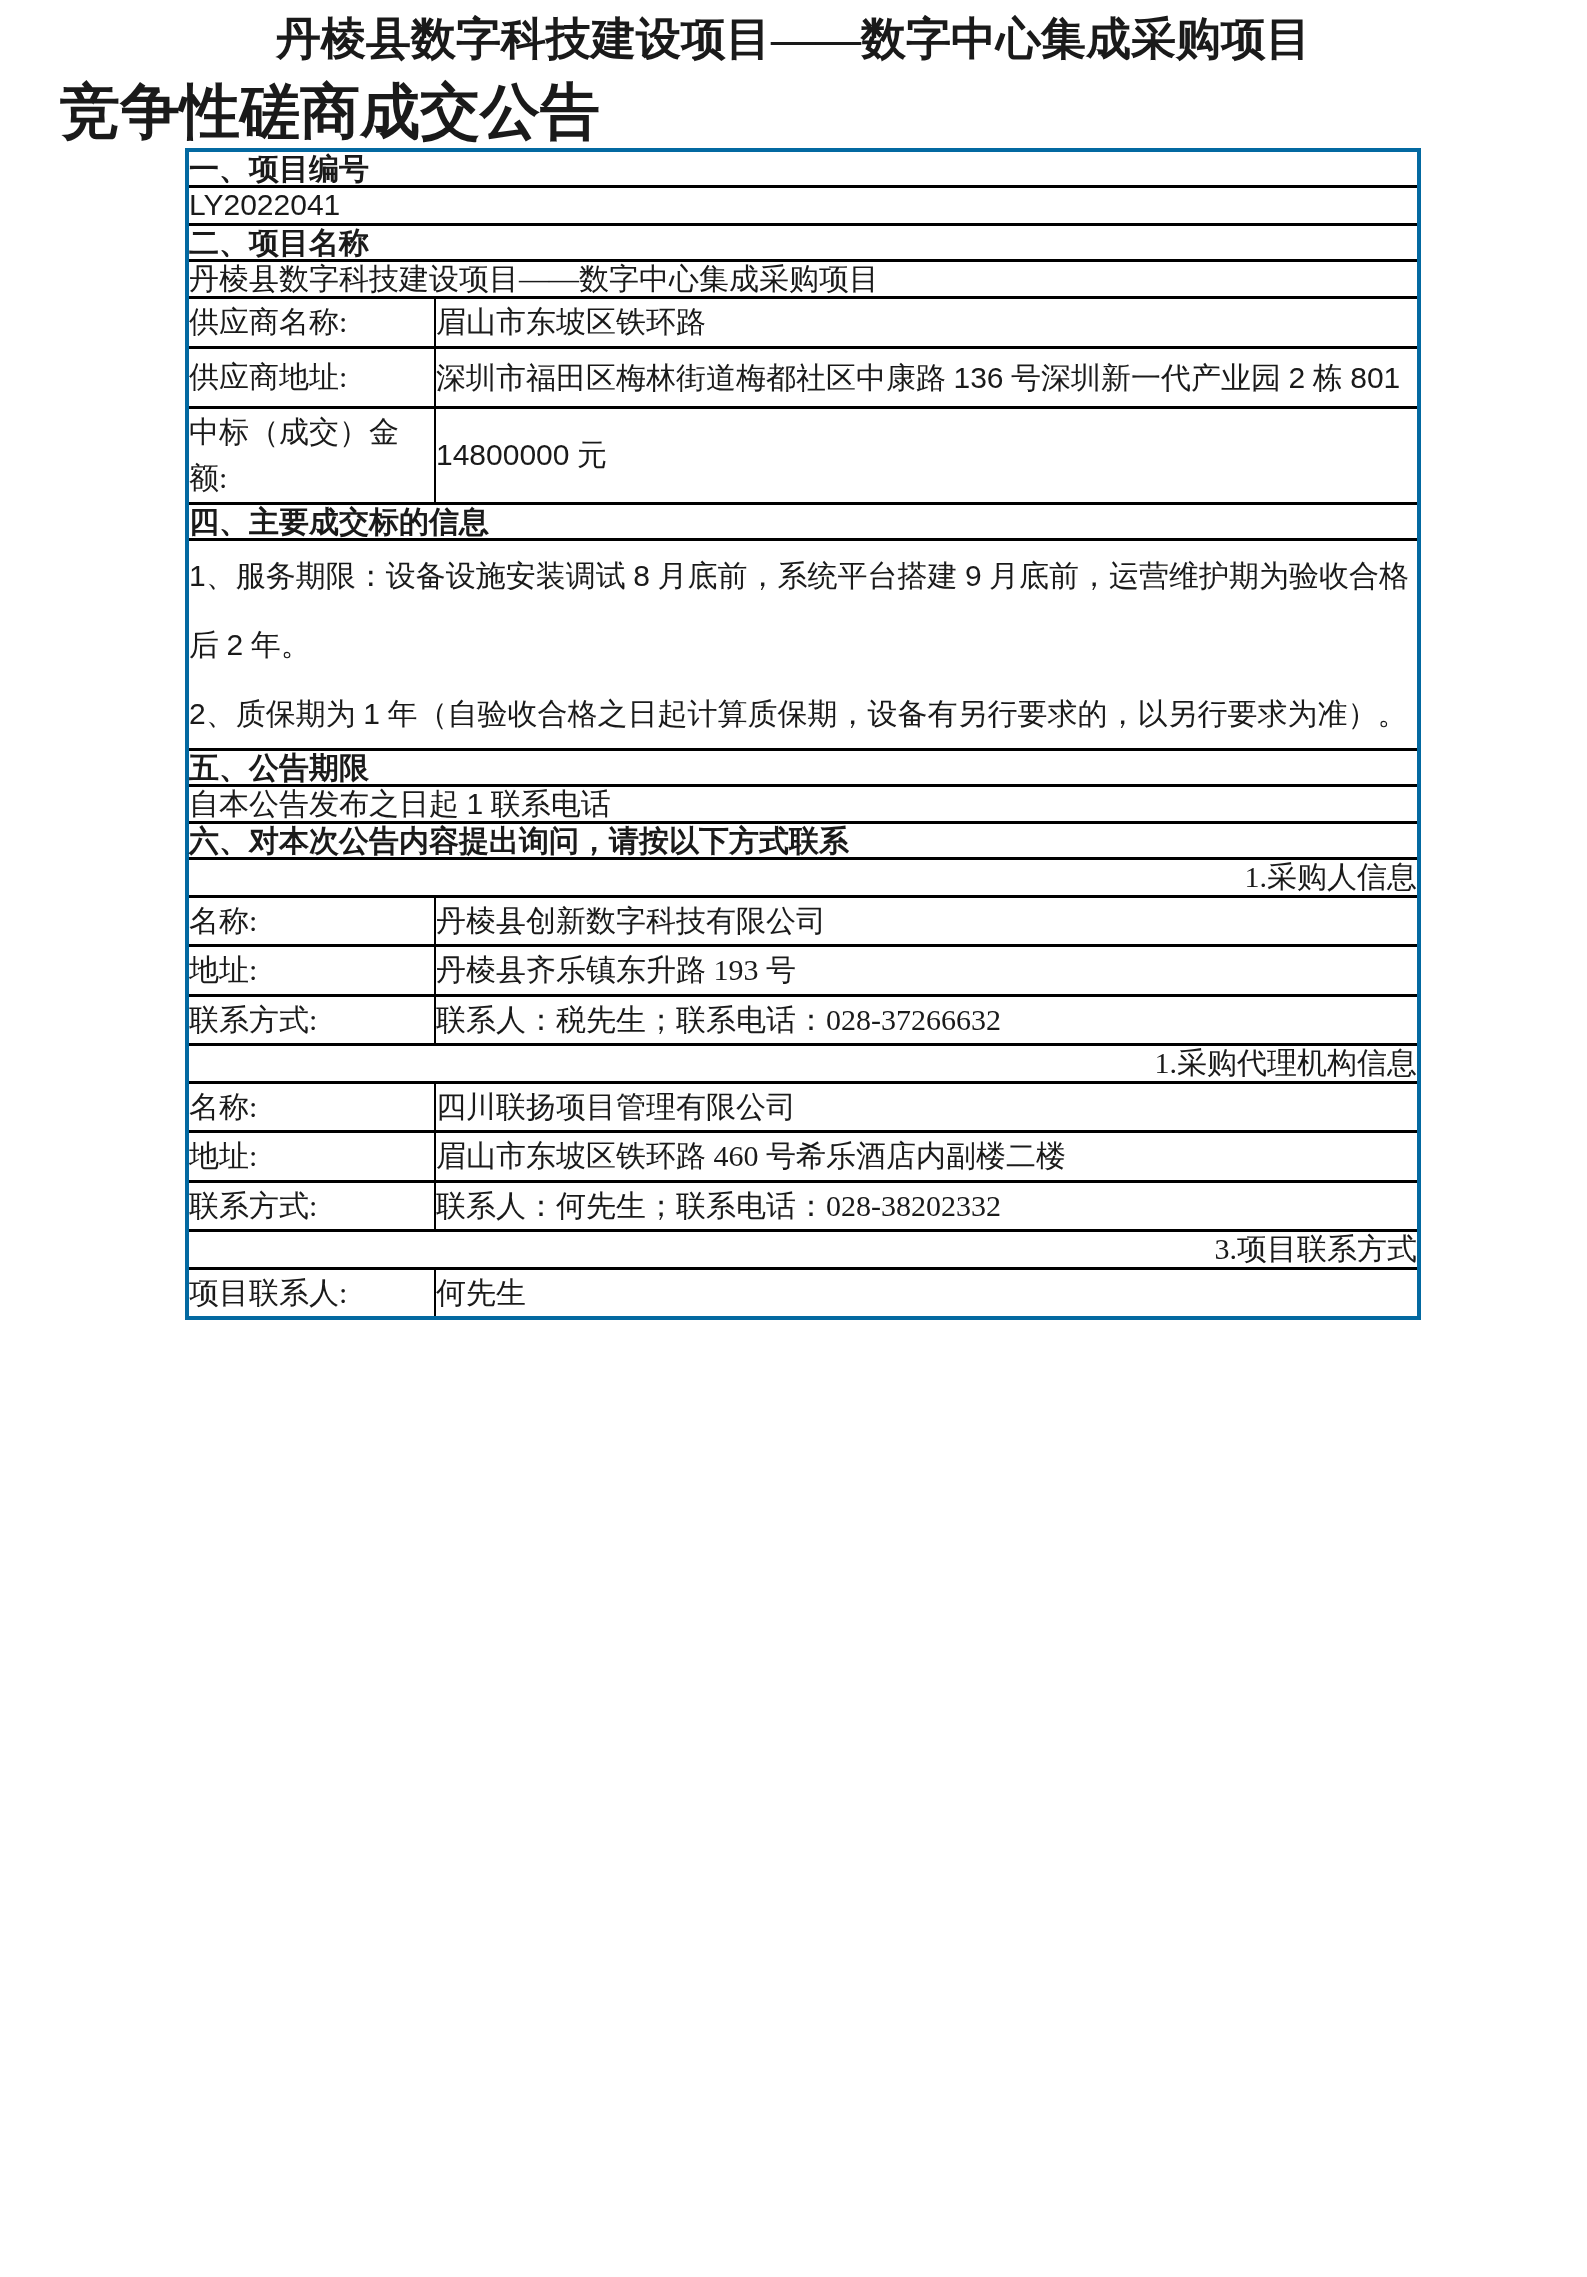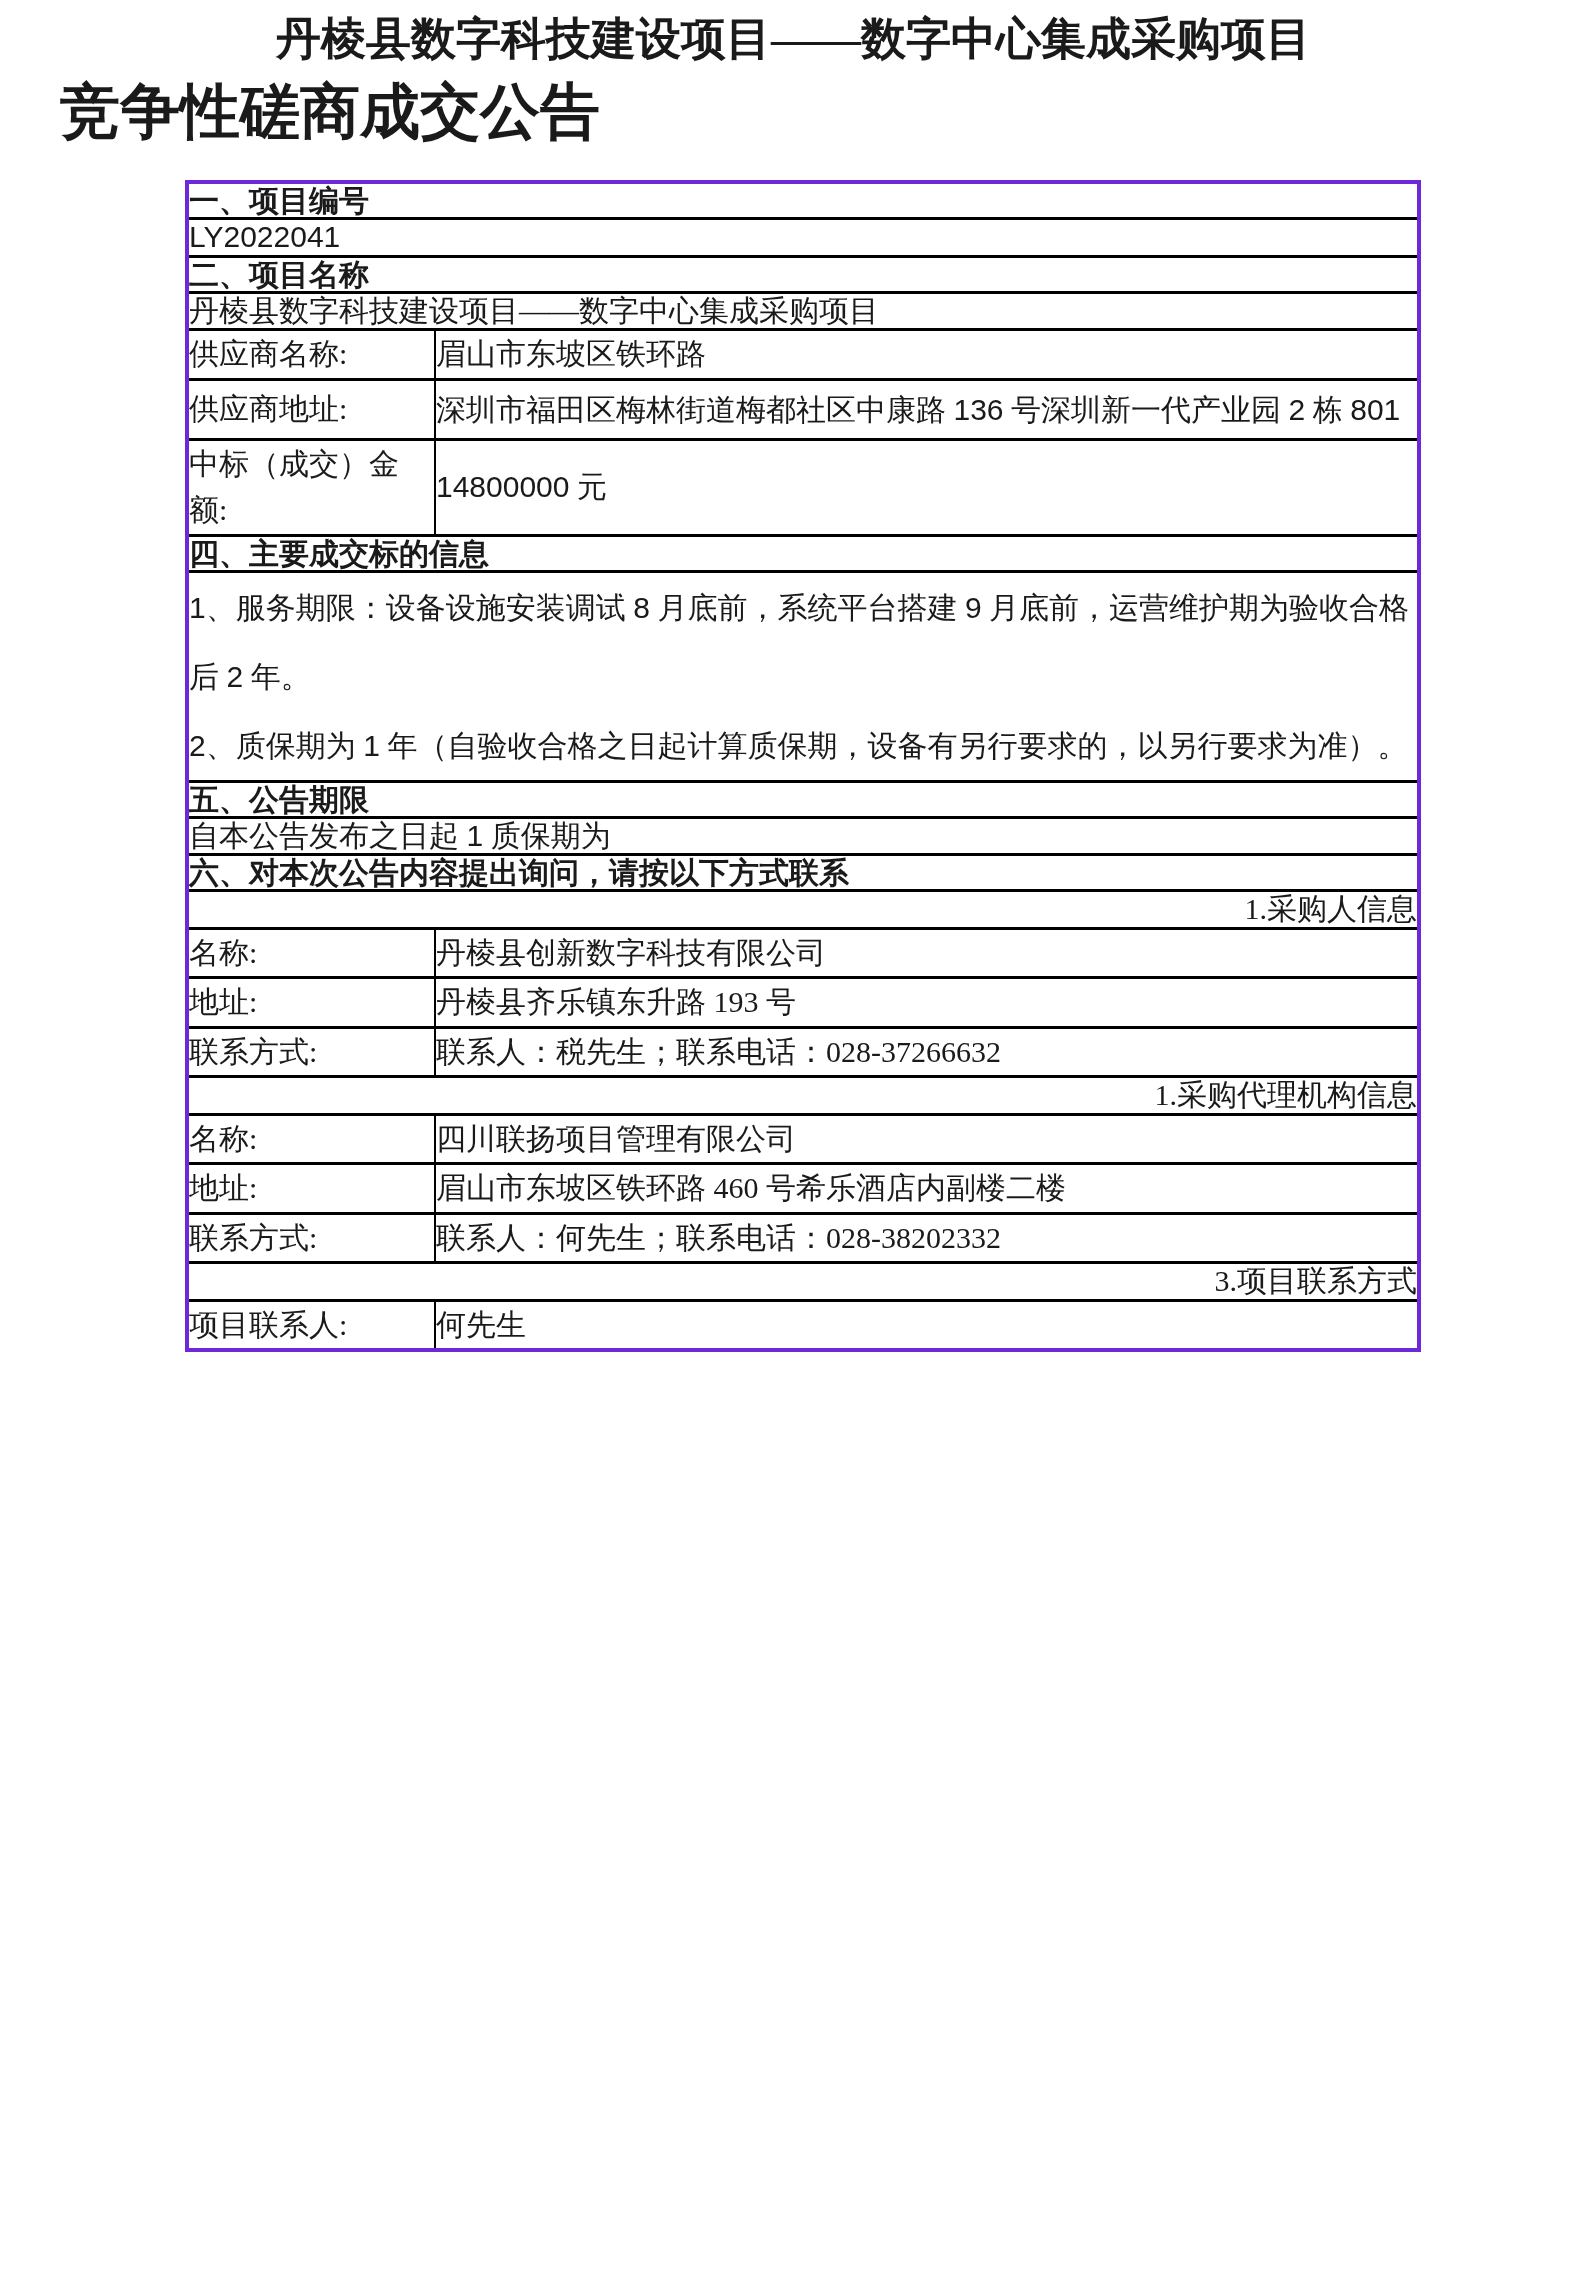--- a/index.html
+++ b/index.html
@@ -25,23 +25,22 @@
     text-align: left;
     font-weight: bold;
     font-size: 60px;
     line-height: 1.2;
     margin: 10px 60px 0 60px;
   }
   table.doc {
     border-collapse: collapse;
     table-layout: fixed;
     margin-left: 185px;
-    margin-top: 32px;
     width: 1236px;
-    border: 4px solid #6d28d9;
+    border: 4px solid #0369a1;
   }
   table.doc td {
     border-top: 3px solid #000;
     border-bottom: 3px solid #000;
     border-left: 2px solid #000;
     border-right: 2px solid #000;
     font-size: 30px;
     vertical-align: middle;
     padding: 0;
     word-break: break-all;
@@ -125,21 +124,21 @@
     <tr>
       <td colspan="2" class="big">
         <p><span class="f-sans">1</span><span>、服务期限：设备设施安装调试 </span><span class="f-sans">8</span><span> 月底前，系统平台搭建 </span><span class="f-sans">9</span><span> 月底前，运营维护期为验收合格后 </span><span class="f-sans">2</span><span> 年。</span></p>
         <p><span class="f-sans">2</span><span>、质保期为 </span><span class="f-sans">1</span><span> 年（自验收合格之日起计算质保期，设备有另行要求的，以另行要求为准）。</span></p>
       </td>
     </tr>
     <tr>
       <td colspan="2" class="h">五、公告期限</td>
     </tr>
     <tr>
-      <td colspan="2" class="t"><span>自本公告发布之日起 </span><span class="f-sans">1</span><span> 质保期为</span></td>
+      <td colspan="2" class="t"><span>自本公告发布之日起 </span><span class="f-sans">1</span><span> 联系电话</span></td>
     </tr>
     <tr>
       <td colspan="2" class="h">六、对本次公告内容提出询问，请按以下方式联系</td>
     </tr>
     <tr>
       <td colspan="2" class="sub">1.采购人信息</td>
     </tr>
     <tr>
       <td class="lbl">名称:</td>
       <td class="val">丹棱县创新数字科技有限公司</td>

